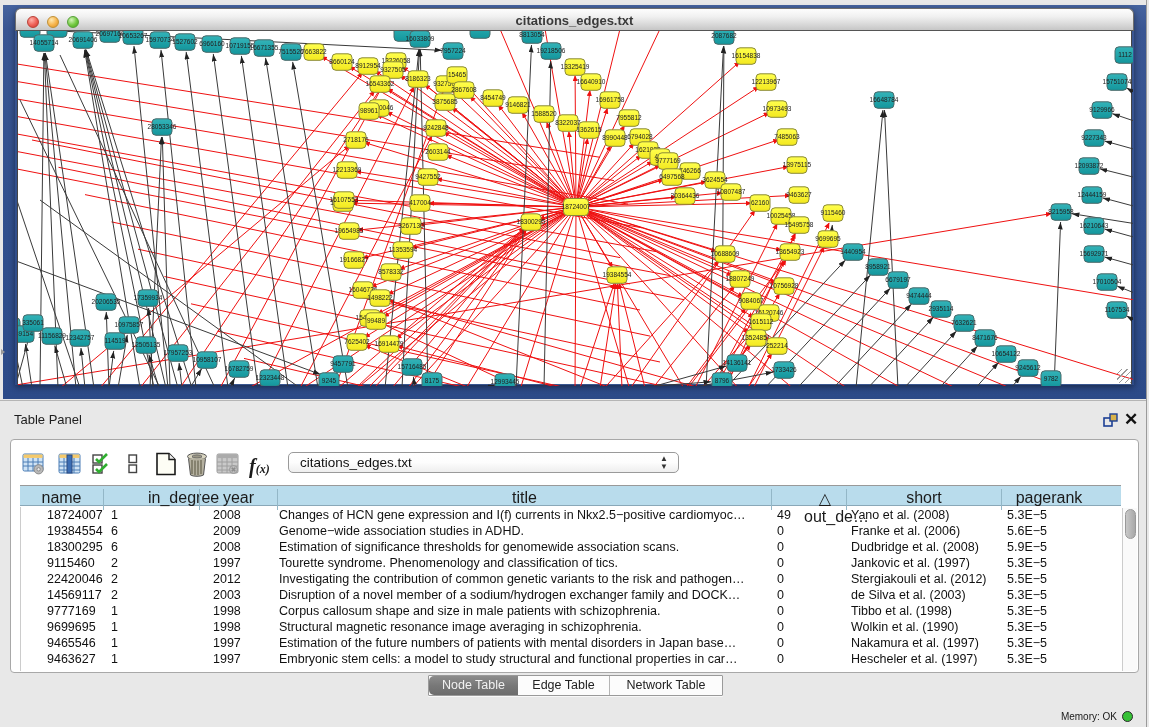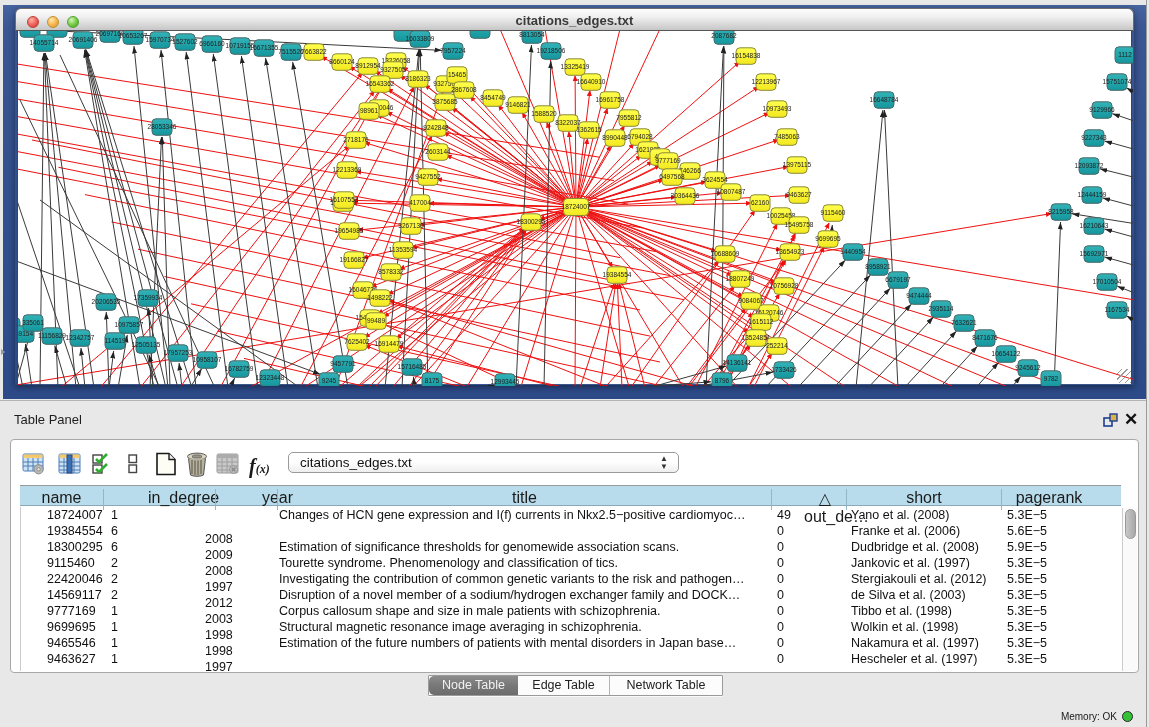--- a/index.html
+++ b/index.html
@@ -42,21 +42,21 @@
   font-size:13.5px; color:#111; line-height:20px; padding-left:11px; }
 #dd-ar { position:absolute; right:10px; top:2px; font-size:8px; color:#333; line-height:8px; }
 #thead { position:absolute; left:9px; top:45px; width:1101px; height:21px;
   background:#b9dcec; border-top:1px solid #999; border-bottom:1px solid #8aa8b8; }
 #thead span { position:absolute; top:3px; font-size:16px; color:#1a1a1a; text-align:center;
   border-left:1px solid #93b7c7; height:21px; }
 #tbody { position:absolute; left:9px; top:67px; width:1101px; height:164px; overflow:hidden;
   border-left:1px solid #ccc; }
 .trow { position:relative; height:16px; font-size:12.5px; color:#111; white-space:nowrap; }
 .trow span { position:absolute; top:0.5px; }
-.c-name { left:26px; } .c-ind { left:90px; } .c-year { left:184px;margin-top:24px; }
+.c-name { left:26px; } .c-ind { left:90px; } .c-year { left:192px; }
 .c-title { left:258px; width:498px; overflow:hidden; }
 .c-out { left:756px; } .c-short { left:830px; }
 .c-pr { left:986px; }
 #scrollbar { position:absolute; left:1111px; top:68px; width:15px; height:163px;
   background:#fafafa; border-left:1px solid #ccc; }
 #thumb { position:absolute; left:2px; top:1px; width:11px; height:30px; border-radius:6px;
   background:linear-gradient(90deg,#c8c8c8,#a8a8a8); border:1px solid #999; }
 #tabs { position:absolute; left:428px; top:274px; width:295px; height:21px;
   border:1px solid #9a9a9a; border-radius:1px; background:#fcfcfc; font-size:12.5px;
   box-shadow:0 1px 0 rgba(255,255,255,.7); }
@@ -653,40 +653,41 @@
  <path d="M1 10h21M1 14h21M1 18h21M6 6v15M11 6v15M16 6v15" stroke="#9e9e9e" stroke-width="1"></path>
  <circle cx="17.5" cy="17.5" r="4" fill="#bbb" stroke="#999"></circle>
  <path d="M15.8 15.8 l3.4 3.4 M19.2 15.8 l-3.4 3.4" stroke="#8c8c8c" stroke-width="1.6"></path>
 </svg>
 <div class="fx"><i>f</i><span>(x)</span></div>
 
       <div id="dropdown">citations_edges.txt<div id="dd-ar">▲<br>▼</div></div>
       <div id="thead">
         <span style="left:0;width:83px;border-left:none;">name</span>
         <span style="left:83px;width:96px;padding-left:44px;">in_degree</span>
-        <span style="left:195px;width:78px;text-align:right;">year</span>
+        <span style="left:179px;width:78px;">year</span>
         <span style="left:257px;width:494px;">title</span>
         <span style="left:751px;width:75px;padding-left:32px;">△ out_de…</span>
         <span style="left:826px;width:155px;">short</span>
         <span style="left:981px;width:95px;">pagerank</span>
       </div>
       <div id="tbody">
 <div class="trow">
             <span class="c-name">18724007</span>
             <span class="c-ind">1</span>
             <span class="c-year">2008</span>
             <span class="c-title">Changes of HCN gene expression and I(f) currents in Nkx2.5−positive cardiomyoc…</span>
             <span class="c-out">49</span>
             <span class="c-short">Yano et al. (2008)</span>
             <span class="c-pr">5.3E−5</span>
           </div>
 <div class="trow">
             <span class="c-name">19384554</span>
             <span class="c-ind">6</span>
             <span class="c-year">2009</span>
+            <span class="c-title">Genome−wide association studies in ADHD.</span>
             <span class="c-out">0</span>
             <span class="c-short">Franke et al. (2006)</span>
             <span class="c-pr">5.6E−5</span>
           </div>
 <div class="trow">
             <span class="c-name">18300295</span>
             <span class="c-ind">6</span>
             <span class="c-year">2008</span>
             <span class="c-title">Estimation of significance thresholds for genomewide association scans.</span>
             <span class="c-out">0</span>
@@ -728,36 +729,37 @@
             <span class="c-out">0</span>
             <span class="c-short">Tibbo et al. (1998)</span>
             <span class="c-pr">5.3E−5</span>
           </div>
 <div class="trow">
             <span class="c-name">9699695</span>
             <span class="c-ind">1</span>
             <span class="c-year">1998</span>
             <span class="c-title">Structural magnetic resonance image averaging in schizophrenia.</span>
             <span class="c-out">0</span>
-            <span class="c-short">Wolkin et al. (1998)</span>
+            <span class="c-short">Wolkin et al. (1990)</span>
             <span class="c-pr">5.3E−5</span>
           </div>
 <div class="trow">
             <span class="c-name">9465546</span>
             <span class="c-ind">1</span>
             <span class="c-year">1997</span>
             <span class="c-title">Estimation of the future numbers of patients with mental disorders in Japan base…</span>
             <span class="c-out">0</span>
             <span class="c-short">Nakamura et al. (1997)</span>
             <span class="c-pr">5.3E−5</span>
           </div>
 <div class="trow">
             <span class="c-name">9463627</span>
             <span class="c-ind">1</span>
             <span class="c-year">1997</span>
+            <span class="c-title">Embryonic stem cells: a model to study structural and functional properties in car…</span>
             <span class="c-out">0</span>
             <span class="c-short">Hescheler et al. (1997)</span>
             <span class="c-pr">5.3E−5</span>
           </div>
       </div>
       <div id="scrollbar">
           <div id="thumb"></div>
         </div>
     </div>
     <div id="tabs">

